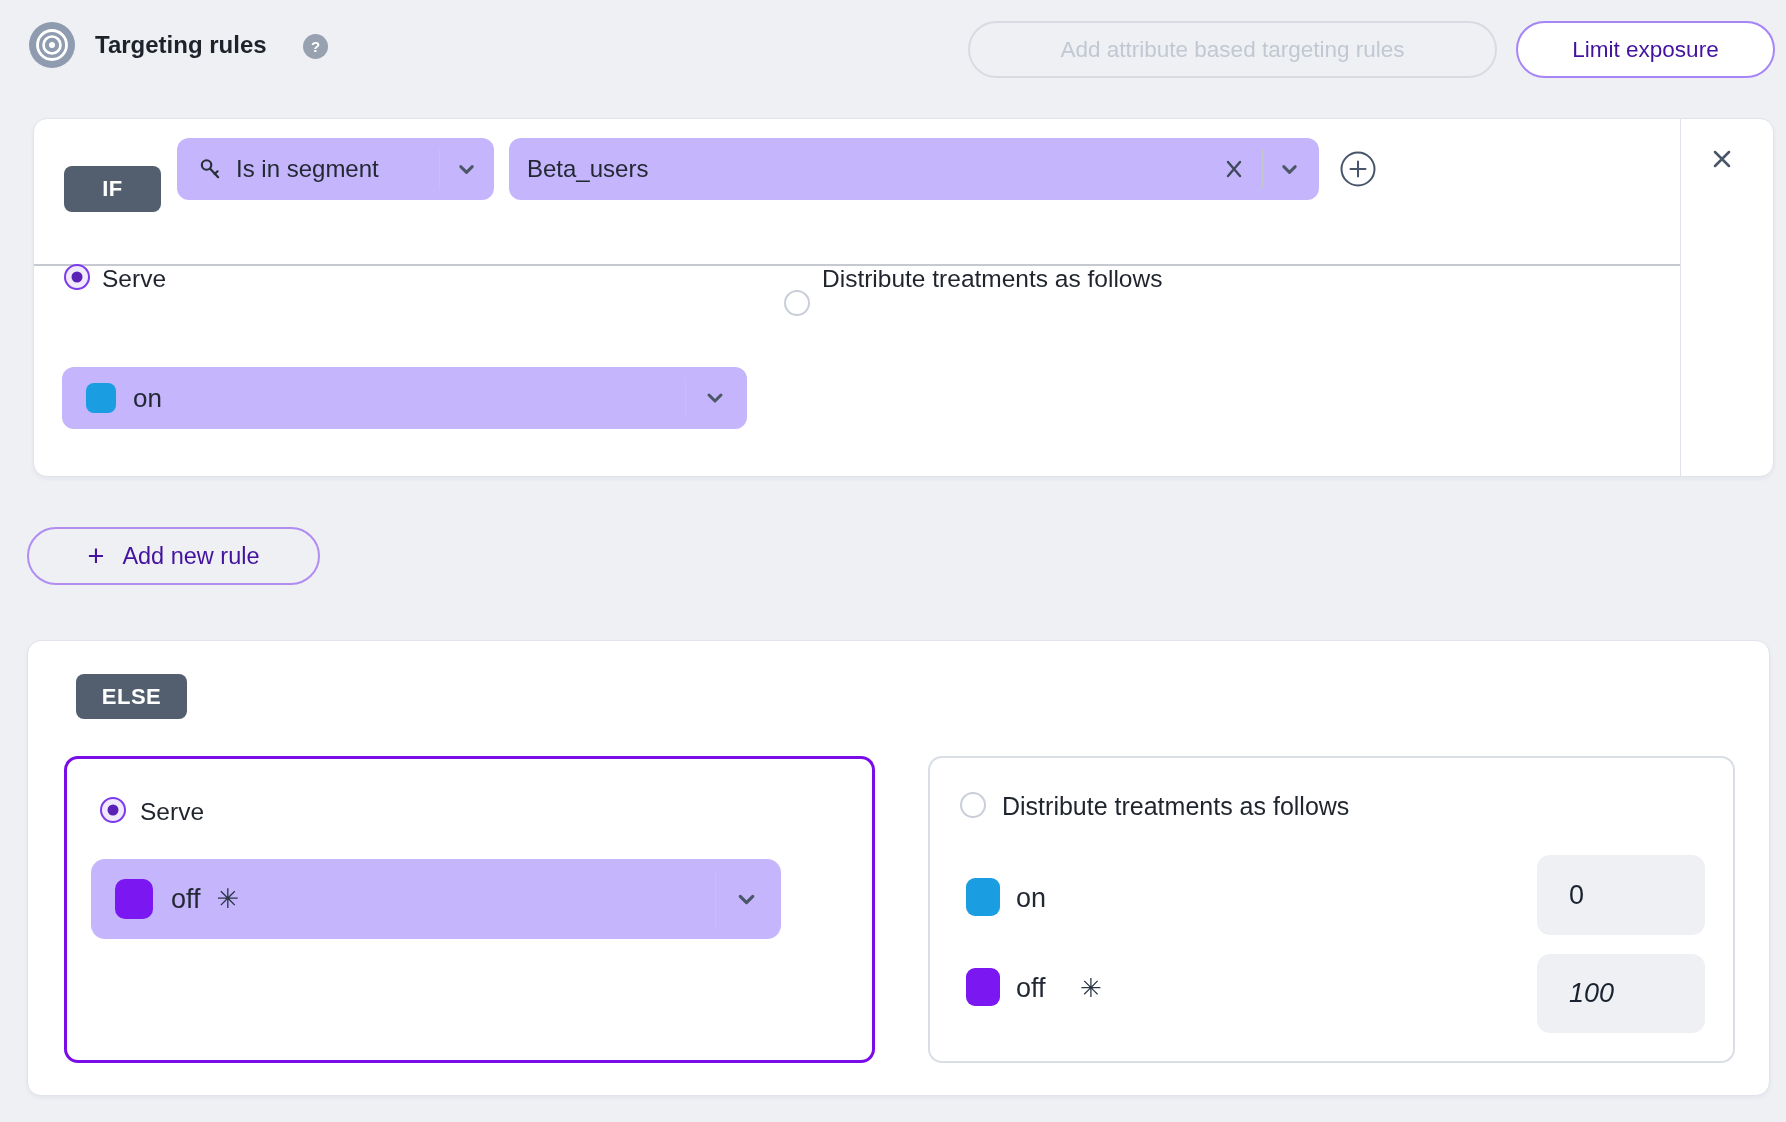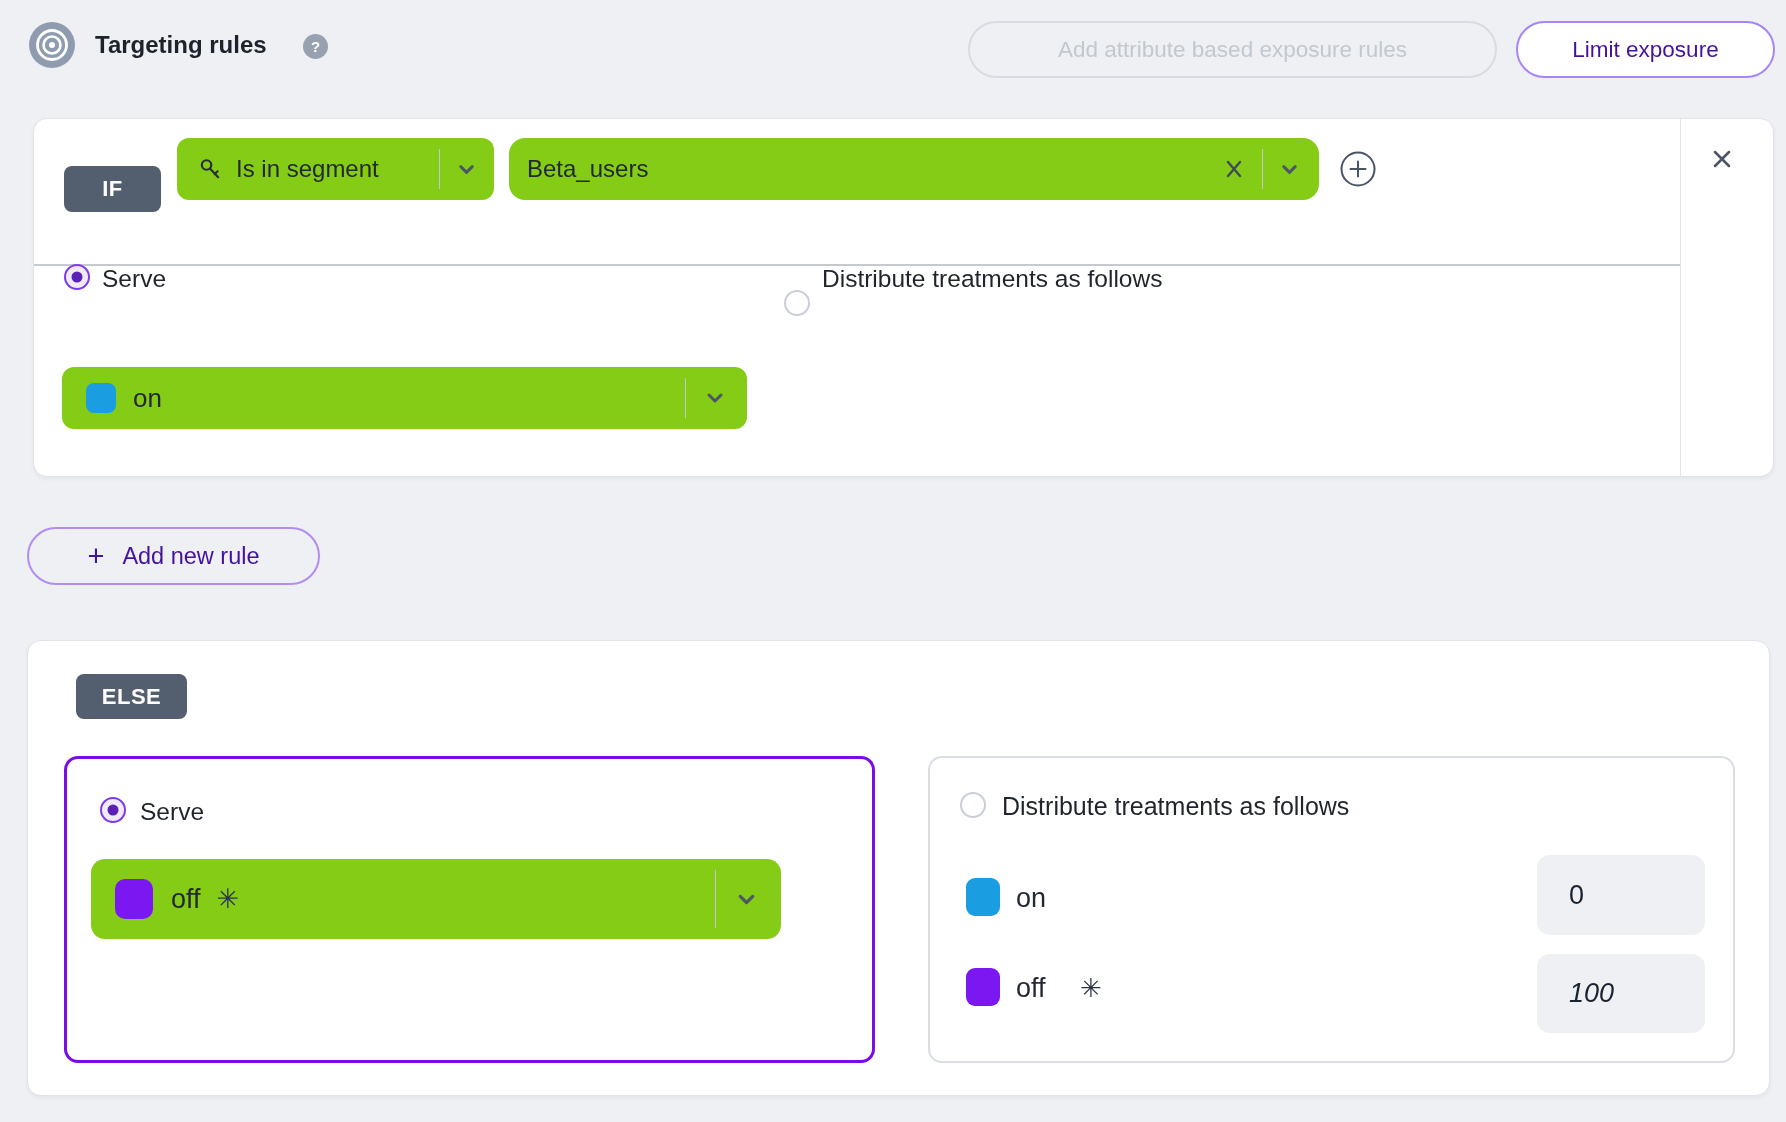--- a/index.html
+++ b/index.html
@@ -32,21 +32,21 @@
     box-shadow:0 2px 4px rgba(25,35,55,0.05);
   }
 
   .badge {
     background:#535f6e; color:#ffffff; font-weight:700; font-size:22px;
     border-radius:8px; display:flex; align-items:center; justify-content:center;
     letter-spacing:0.5px;
   }
 
   .pill-field {
-    background:#84cc16; border-radius:12px; display:flex; align-items:center;
+    background:#c4b5fd; border-radius:12px; display:flex; align-items:center;
     font-size:24px; color:#232933;
   }
   .vline { width:1px; align-self:stretch; margin:11px 0; background:#c3c7cf; }
   .spacer { flex:1; }
 
   .seg-input {
     flex:1; border:none; outline:none; background:transparent;
     font-family:"Liberation Sans", sans-serif; font-size:24px; color:#232933;
   }
 
@@ -99,21 +99,21 @@
     <svg width="46" height="46" viewBox="0 0 46 46">
       <circle cx="23" cy="23" r="23" fill="#8f9cb0"></circle>
       <circle cx="23" cy="23" r="14.5" fill="none" stroke="#ffffff" stroke-width="2.8"></circle>
       <circle cx="23" cy="23" r="8.5" fill="none" stroke="#ffffff" stroke-width="2.6"></circle>
       <circle cx="23" cy="23" r="3" fill="#ffffff"></circle>
     </svg>
   </div>
   <div class="abs title" style="left:95px; top:31px;">Targeting rules</div>
   <div class="abs help-badge" style="left:303px; top:34px;">?</div>
 
-  <button class="abs pill-btn attr-btn" style="left:968px; top:21px;">Add attribute based exposure rules</button>
+  <button class="abs pill-btn attr-btn" style="left:968px; top:21px;">Add attribute based targeting rules</button>
   <button class="abs pill-btn limit-btn" style="left:1516px; top:21px;">Limit exposure</button>
 
   <div class="abs card" style="left:33px; top:118px; width:1741px; height:359px;">
 
     <div class="abs" style="left:1646px; top:0; width:1px; height:100%; background:#e0e3e9;"></div>
     <div class="abs close-x" style="left:1674px; top:26px;">
       <svg width="28" height="28" viewBox="0 0 24 24">
           <path d="M6 6 L18 18 M18 6 L6 18" stroke="#4a5568" stroke-width="2.2" stroke-linecap="round" fill="none"></path>
         </svg>
     </div>
@@ -130,21 +130,21 @@
       <span>Is in segment</span>
       <span class="spacer"></span>
       <span class="vline"></span>
       <span style="display:flex; margin-left:15px;">
         <svg width="23" height="23" viewBox="0 0 24 24">
             <path d="M6 9l6 6 6-6" fill="none" stroke="#4b5666" stroke-width="3" stroke-linecap="round" stroke-linejoin="round"></path>
           </svg>
       </span>
     </div>
 
-    <div class="abs pill-field" style="left:475px; top:19px; width:810px; height:62px; padding:0 18px 0 18px;border-radius:16px;">
+    <div class="abs pill-field" style="left:475px; top:19px; width:810px; height:62px; padding:0 18px 0 18px;">
       <input class="seg-input" value="Beta_users" style="">
       <span style="display:flex; margin-right:16px; cursor:pointer;">
         <svg width="24" height="24" viewBox="0 0 24 24">
             <path d="M6 5 L18 19 M18 5 L6 19" stroke="#3e4a5a" stroke-width="2.4" stroke-linecap="round" fill="none"></path>
           </svg>
       </span>
       <span class="vline"></span>
       <span style="display:flex; margin-left:15px;">
         <svg width="23" height="23" viewBox="0 0 24 24">
             <path d="M6 9l6 6 6-6" fill="none" stroke="#4b5666" stroke-width="3" stroke-linecap="round" stroke-linejoin="round"></path>

